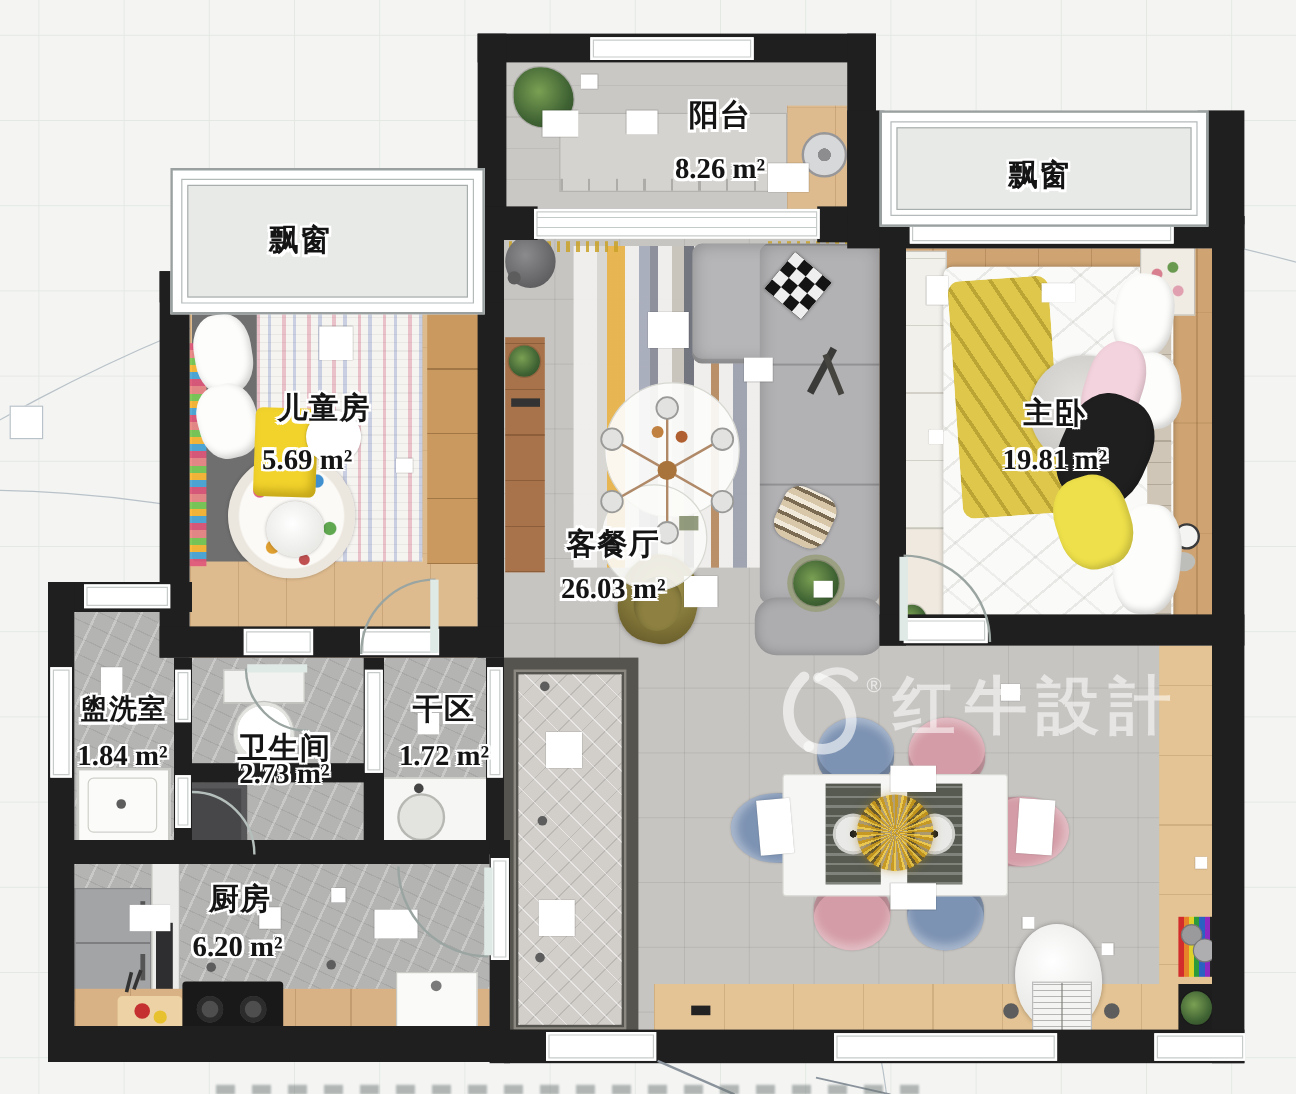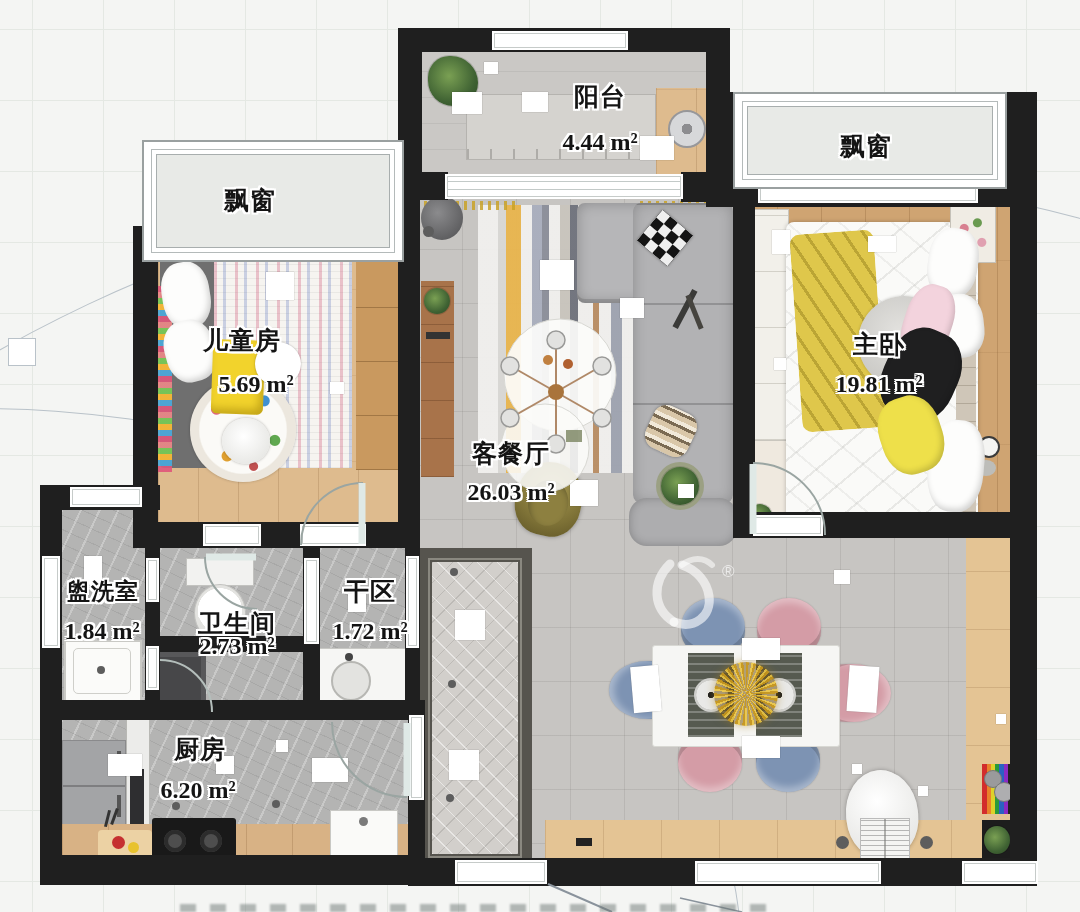--- a/index.html
+++ b/index.html
@@ -290,24 +290,24 @@
           <circle cx="510" cy="366" r="9"></circle>
       </g>
       <circle cx="556" cy="392" r="8" fill="#a9743c"></circle>
       <circle cx="548" cy="360" r="5" fill="#c08040"></circle>
         <circle cx="568" cy="364" r="5" fill="#b06030"></circle>
       <rect x="566" y="430" width="16" height="12" fill="#7a8560" opacity=".8"></rect>
     </g>
   </svg>
 
   <div class="lbl" style="left:600px;top:96px">阳台</div>
-  <div class="lbl area" style="left:600px;top:142px">4.44 m²</div>
+  <div class="lbl area" style="left:600px;top:142px">8.26 m²</div>
   <div class="lbl" style="left:250px;top:200px">飘窗</div>
   <div class="lbl" style="left:866px;top:146px">飘窗</div>
-  <div class="lbl" style="left:242px;top:340px">儿童房</div>
+  <div class="lbl" style="left:270px;top:340px">儿童房</div>
   <div class="lbl area" style="left:256px;top:384px">5.69 m²</div>
   <div class="lbl" style="left:879px;top:344px">主卧</div>
   <div class="lbl area" style="left:879px;top:384px">19.81 m²</div>
   <div class="lbl" style="left:511px;top:453px">客餐厅</div>
   <div class="lbl area" style="left:511px;top:492px">26.03 m²</div>
   <div class="lbl" style="left:103px;top:591px;font-size:23px">盥洗室</div>
   <div class="lbl area" style="left:102px;top:631px">1.84 m²</div>
   <div class="lbl" style="left:237px;top:623px">卫生间</div>
   <div class="lbl area" style="left:237px;top:646px">2.73 m²</div>
   <div class="lbl" style="left:370px;top:591px">干区</div>
@@ -317,17 +317,18 @@
 
   <div class="wm" style="left:640px;top:548px;width:400px;height:110px">
     <svg width="80" height="80" viewBox="0 0 80 80" style="position:absolute;left:6px;top:6px">
       <g fill="none" stroke="rgba(255,255,255,.6)" stroke-width="9" stroke-linecap="round">
         <path d="M24 10 C6 28 6 54 28 68"></path>
         <path d="M28 68 C48 76 66 62 63 42 C61 28 51 16 36 11"></path>
       </g>
       <path d="M36 11 C46 3 58 3 66 11" fill="none" stroke="rgba(255,255,255,.55)" stroke-width="6" stroke-linecap="round"></path>
     </svg>
     <span style="position:absolute;left:82px;top:14px;font-size:17px;color:rgba(255,255,255,.65)">®</span>
+    <span style="position:absolute;left:104px;top:6px;font-size:52px;font-weight:bold;letter-spacing:8px;color:rgba(255,255,255,.55)">红牛設計</span>
   </div>
 
   <div class="abs" style="left:180px;top:904px;width:600px;height:8px;background:repeating-linear-gradient(90deg,rgba(110,120,118,.5) 0 16px,transparent 16px 30px);filter:blur(1px);z-index:40"></div>
 
 </div>
 
 </body></html>

